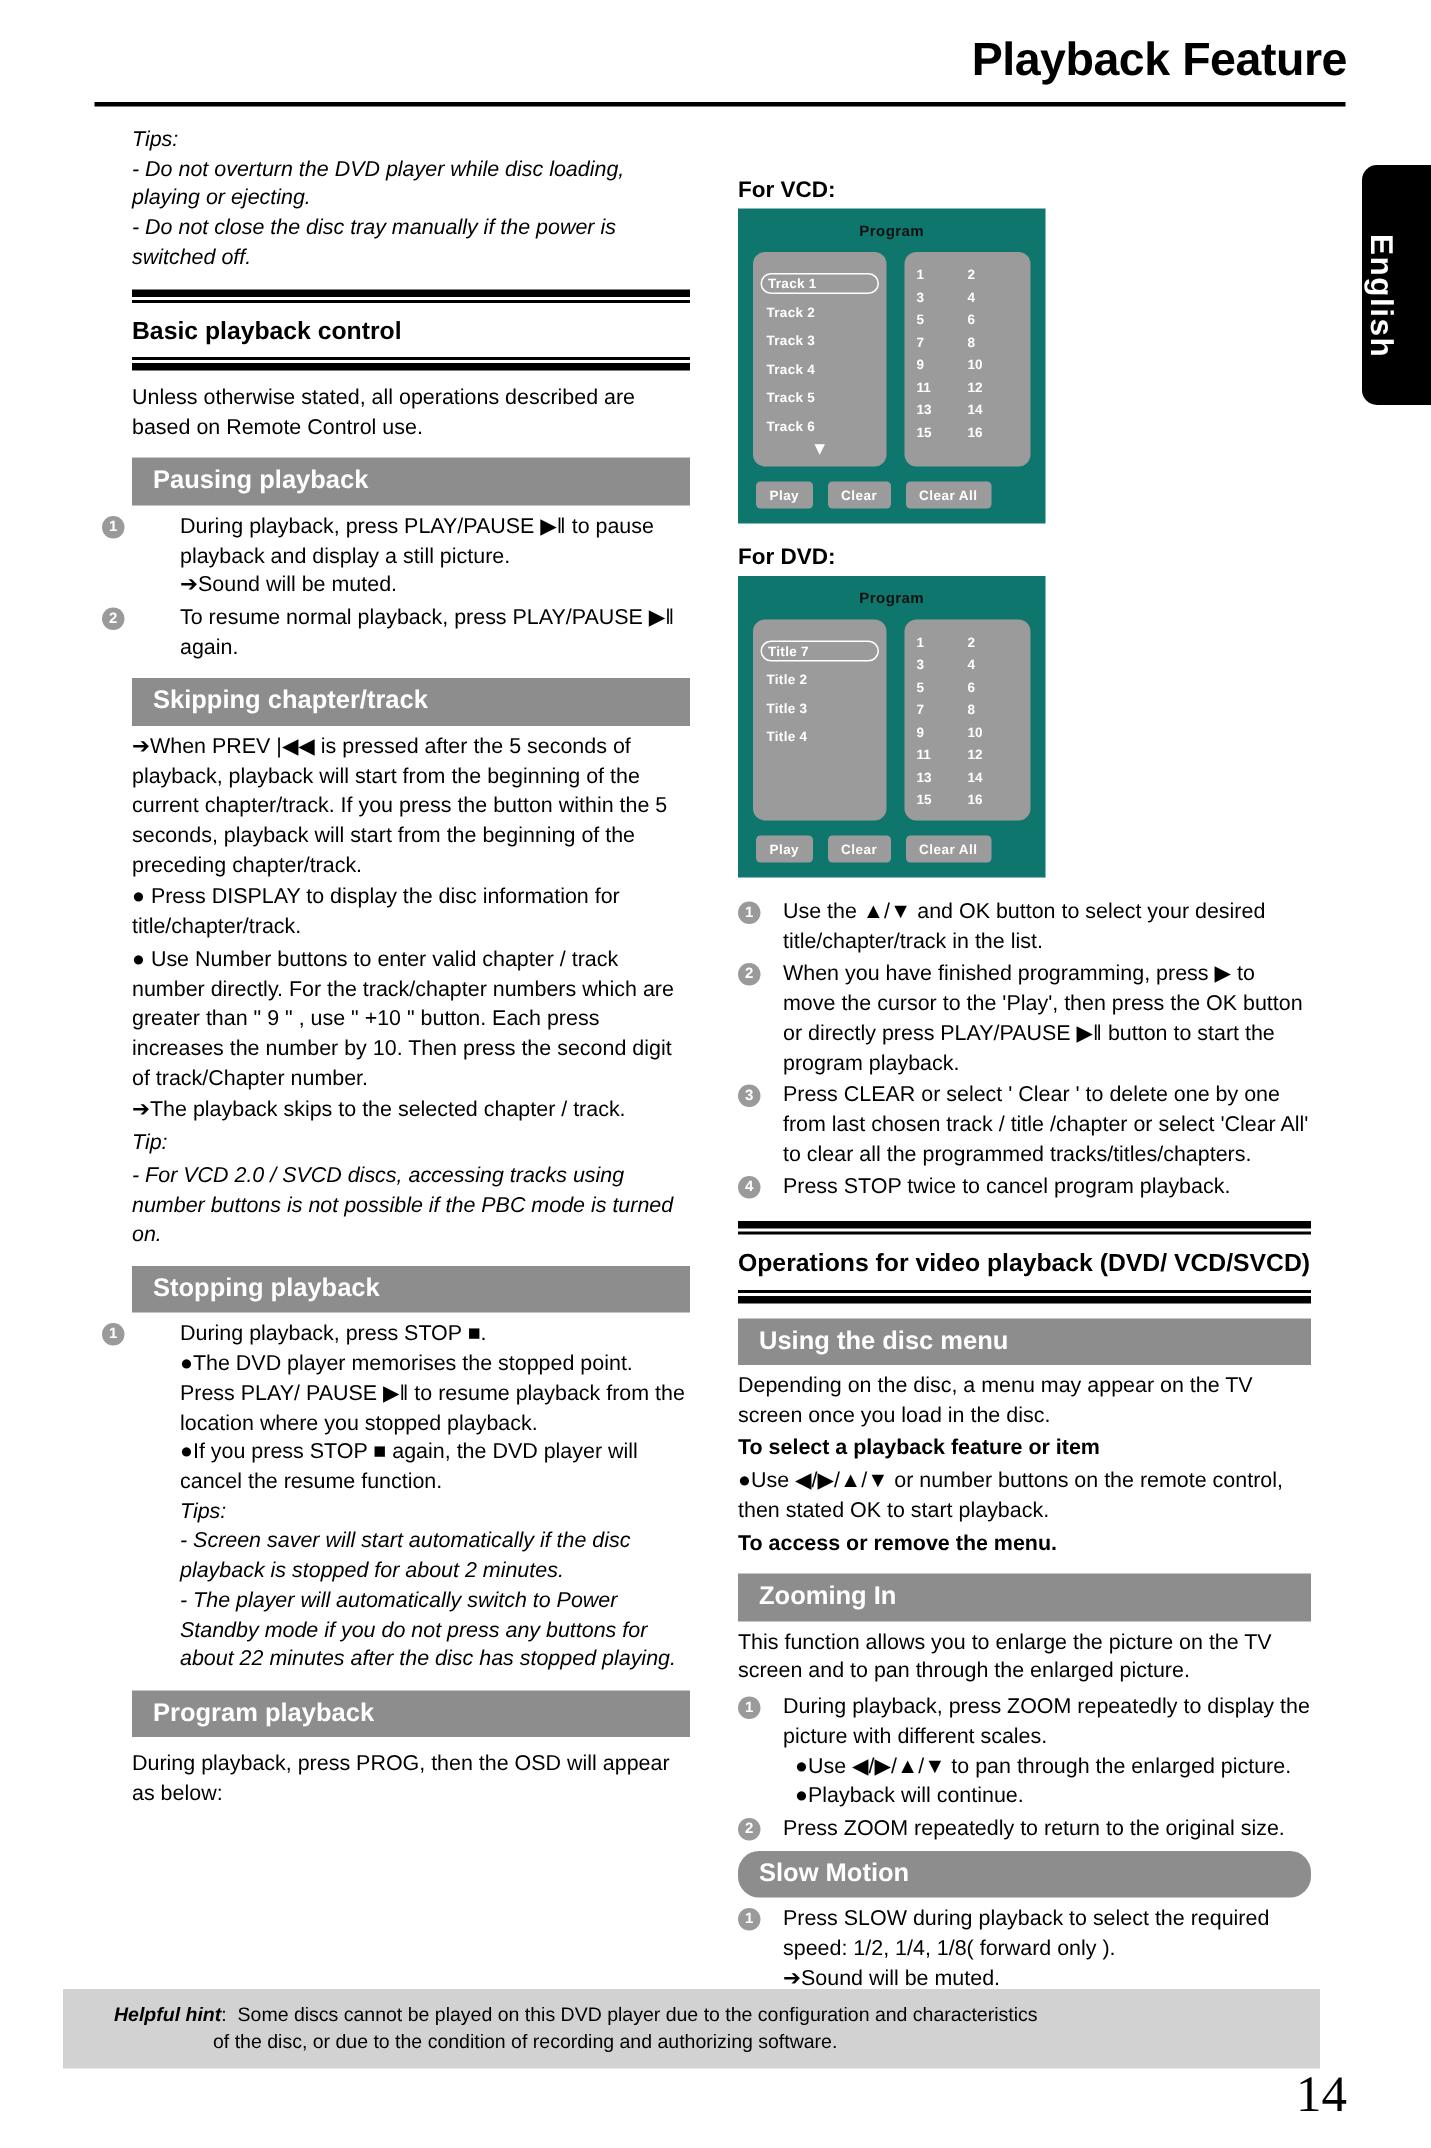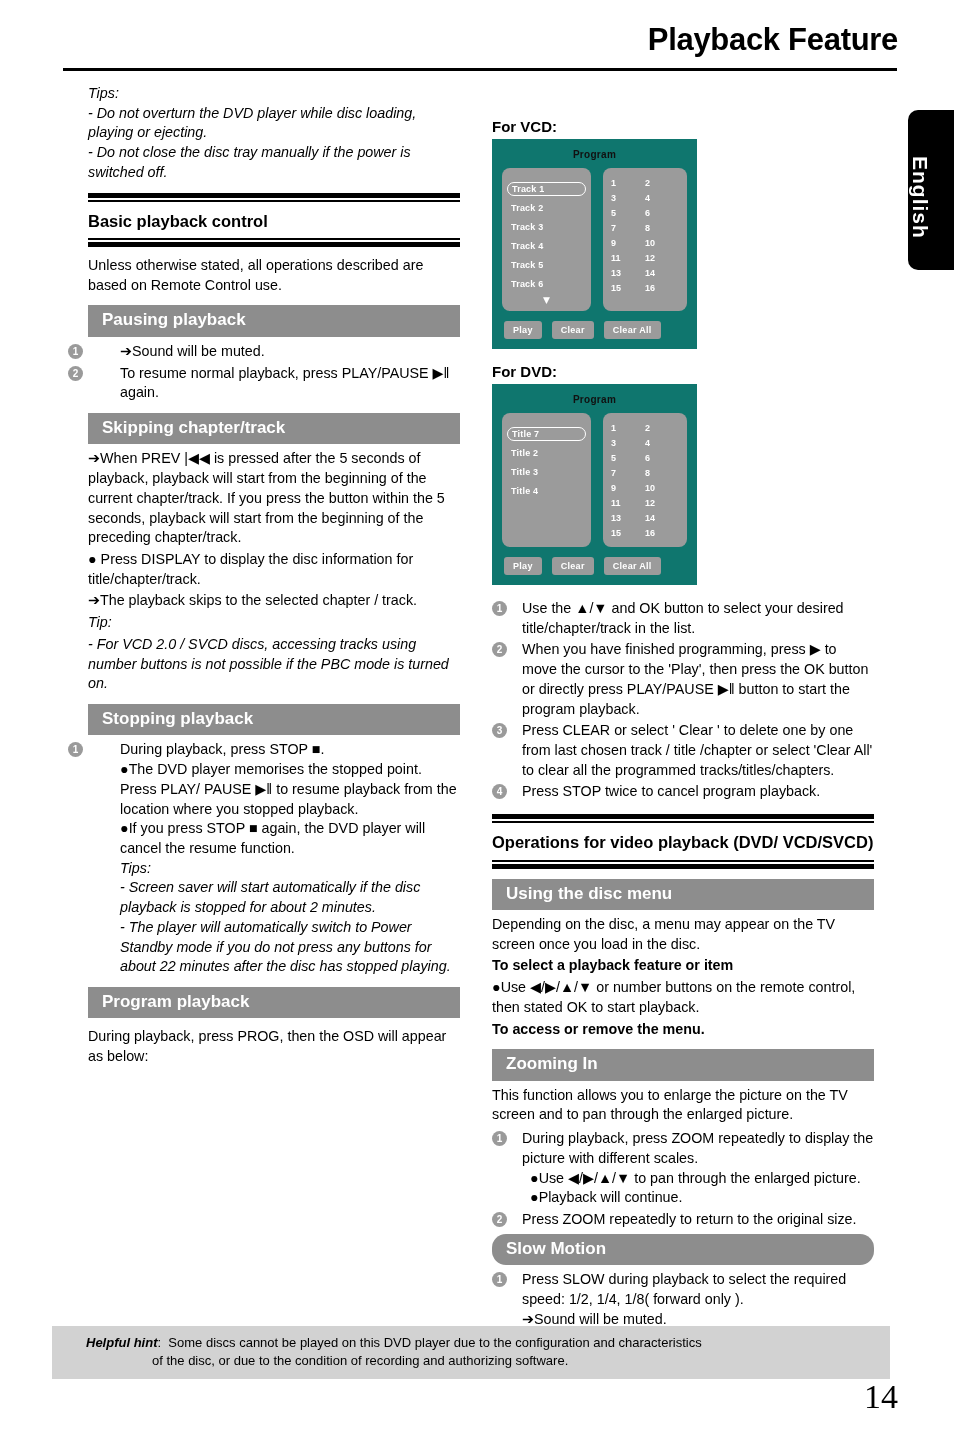--- a/index.html
+++ b/index.html
@@ -144,21 +144,21 @@
   .osd-btns{ display:flex; gap:10px; margin-top:10px; padding-left:2px;text-align:right; }
   .osd-btn{
     background:#9b9b9b; color:#ffffff;
     font-size:9px; font-weight:bold;
     border-radius:3px; padding:4px 9px;
     letter-spacing:0.3px;
   }
 
   
   .hint{
-    position:absolute; left:52px; top:1326px; width:838px;
+    position:absolute; left:42px; top:1326px; width:838px;
     background:#d2d2d2;
     padding:8px 24px 9px 34px;
     font-size:13px; line-height:1.4;
   }
   .hint b{ font-style:italic; }
   .hint .ln2{ display:block; padding-left:66px; }
 
   .page-num{
     position:absolute; right:56px; top:1378px;
     font-family:"Liberation Serif", serif;
@@ -188,31 +188,33 @@
   <div class="rule-double-top"></div>
   <div class="section-title">Basic playback control</div>
   <div class="rule-double-bot"></div>
 
   <div class="body-text" style="margin-top:9px;">Unless otherwise stated, all operations described are based on Remote Control use.</div>
 
   <div class="bar">Pausing playback</div>
   <ul class="numlist">
     <li>
       <span class="num">1</span>
+      <span>During playback, press PLAY/PAUSE ▶‖ to pause playback and display a still picture.</span>
       <div>➔Sound will be muted.</div>
     </li>
     <li>
       <span class="num">2</span>
       <span>To resume normal playback, press PLAY/PAUSE ▶‖ again.</span>
     </li>
   </ul>
 
   <div class="bar">Skipping chapter/track</div>
   <div class="plain-para">➔When PREV |◀◀ is pressed after the 5 seconds of playback, playback will start from the beginning of the current chapter/track. If you press the button within the 5 seconds, playback will start from the beginning of the preceding chapter/track.</div>
   <div class="plain-para">● Press DISPLAY to display the disc information for title/chapter/track.</div>
+  <div class="plain-para">● Use Number buttons to enter valid chapter / track number directly. For the track/chapter numbers which are greater than " 9 " , use " +10 "  button. Each press increases the number by 10. Then press the second digit of track/Chapter number.</div>
   <div class="plain-para">➔The playback skips to the selected chapter / track.</div>
   <div class="plain-para ital">Tip:</div>
   <div class="plain-para ital">- For VCD 2.0 / SVCD discs, accessing tracks using number buttons is not possible if the PBC mode is turned on.</div>
 
   <div class="bar">Stopping playback</div>
   <ul class="numlist">
     <li>
       <span class="num">1</span>
       <span>During playback, press STOP ■.</span>
       <div>●The DVD player memorises the stopped point. Press PLAY/ PAUSE ▶‖ to resume playback from the location where you stopped playback.</div>

